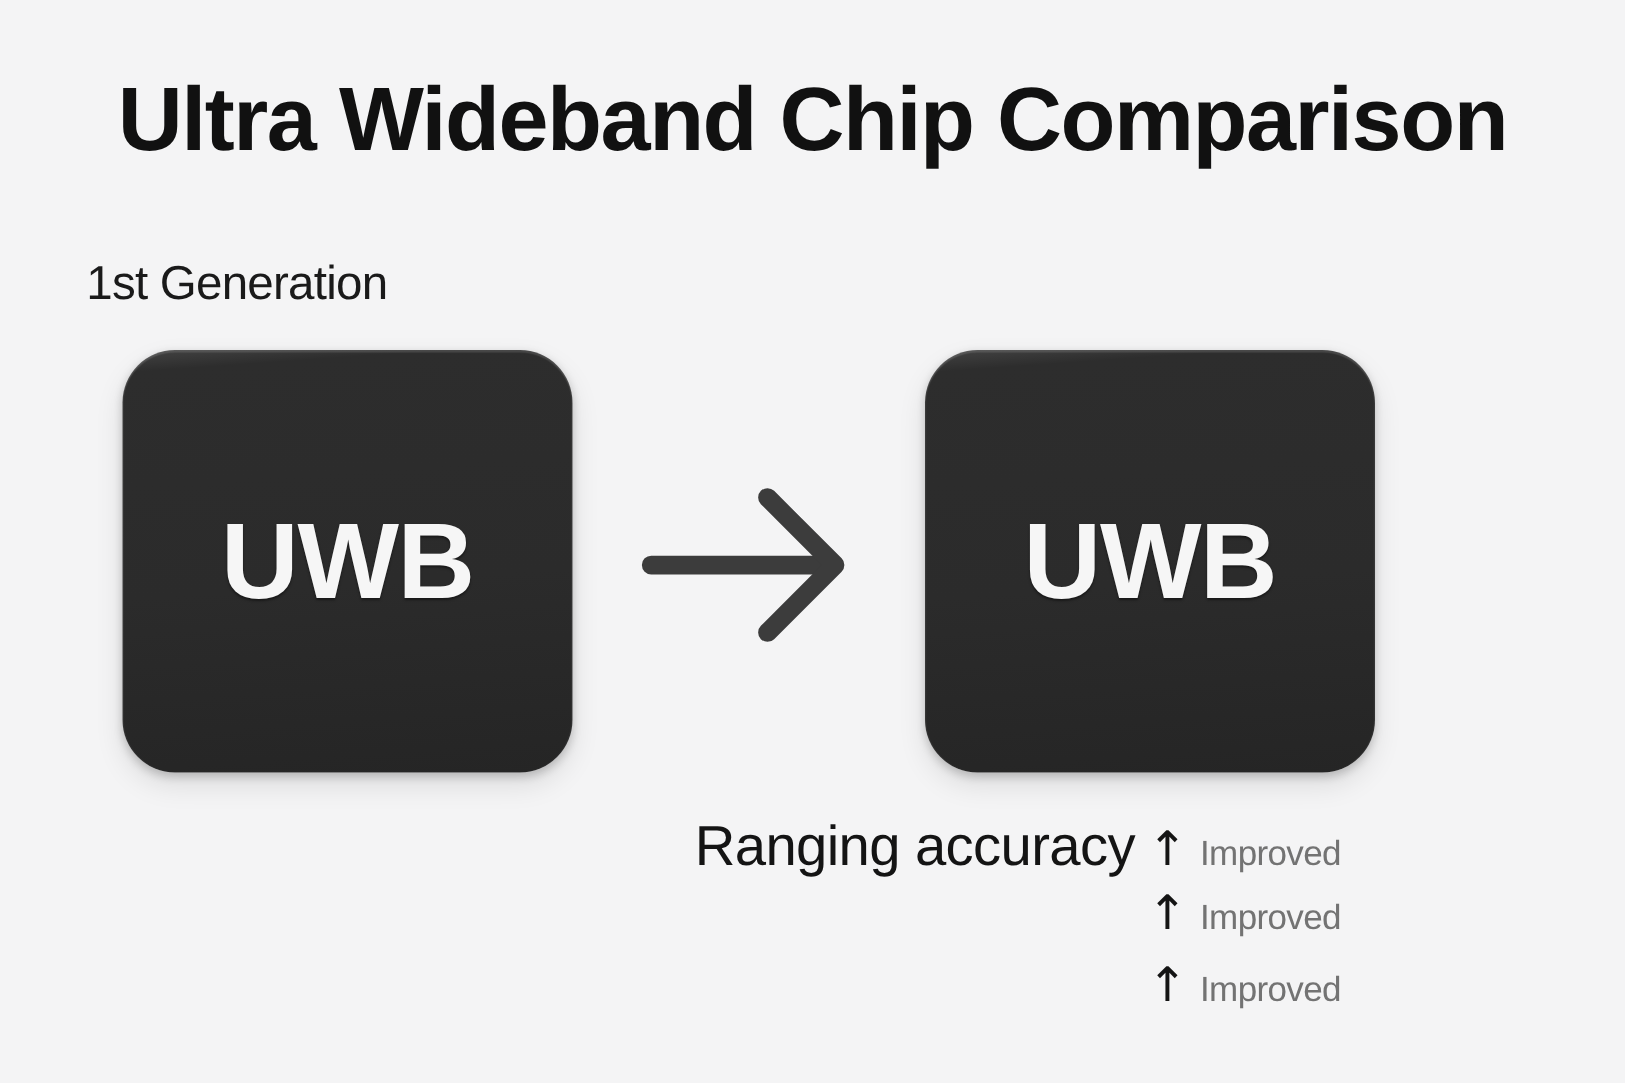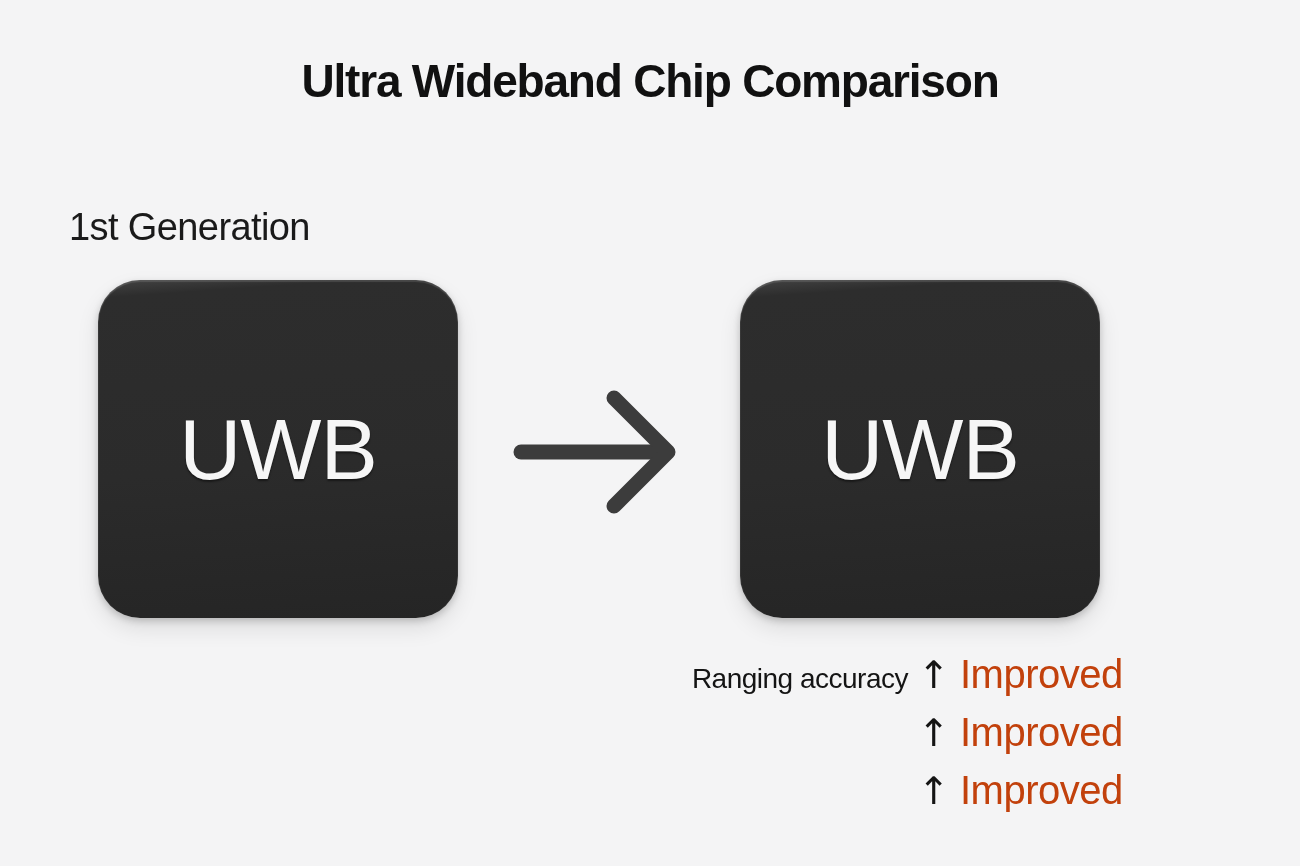--- a/index.html
+++ b/index.html
@@ -23,21 +23,21 @@
     background: #f4f4f5;
   }
 
   
   #page-title {
     position: absolute;
     left: 0;
     top: 55px;
     width: 1300px;
     text-align: center;
-    font-size: 46px;
+    font-size: 72px;
     font-weight: 700;
     letter-spacing: -1.2px;
     color: #111111;
     line-height: 1.15;
     white-space: nowrap;
   }
 
   
   .gen-label {
     position: absolute;
@@ -69,21 +69,21 @@
       inset -1px 0 1px rgba(255, 255, 255, 0.05);
     display: flex;
     align-items: center;
     justify-content: center;
   }
   #chip-gen1 { left: 98px;  top: 280px; }
   #chip-gen2 { left: 740px; top: 280px; }
 
   .chip-label {
     font-size: 86px;
-    font-weight: 400;
+    font-weight: 700;
     letter-spacing: -1px;
     color: #f6f6f6;
     line-height: 1;
     text-shadow: 0 2px 2px rgba(0, 0, 0, 0.45);
     user-select: none;
     text-align: right;
   }
 
   
   #evolution-arrow {
@@ -103,45 +103,45 @@
   }
 
   .feature-row {
     display: flex;
     align-items: baseline;
     justify-content: flex-end;
     height: 58px;
   }
 
   .feature-name {
-    font-size: 28px;
+    font-size: 45px;
     font-weight: 400;
     letter-spacing: -0.5px;
     color: #141414;
     white-space: nowrap;
     line-height: 1.2;
   }
 
   .feature-trend {
     width: 52px;
     text-align: center;
     font-size: 38px;
     font-weight: 400;
     color: #141414;
     line-height: 1.2;
     font-family: "DejaVu Sans", sans-serif;
   }
 
   .feature-value {
     width: 200px;
     text-align: left;
-    font-size: 40px;
+    font-size: 28px;
     font-weight: 400;
     letter-spacing: -0.5px;
-    color: #c2410c;
+    color: #737373;
     white-space: nowrap;
     line-height: 1.2;
   }
 </style>
 </head>
 <body>
 
 <div id="infographic">
 
   <div id="page-title">Ultra Wideband Chip Comparison</div>

